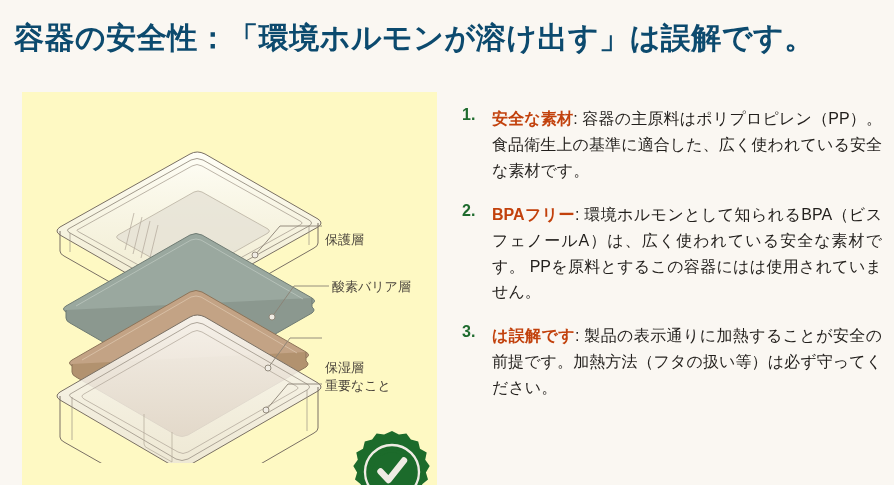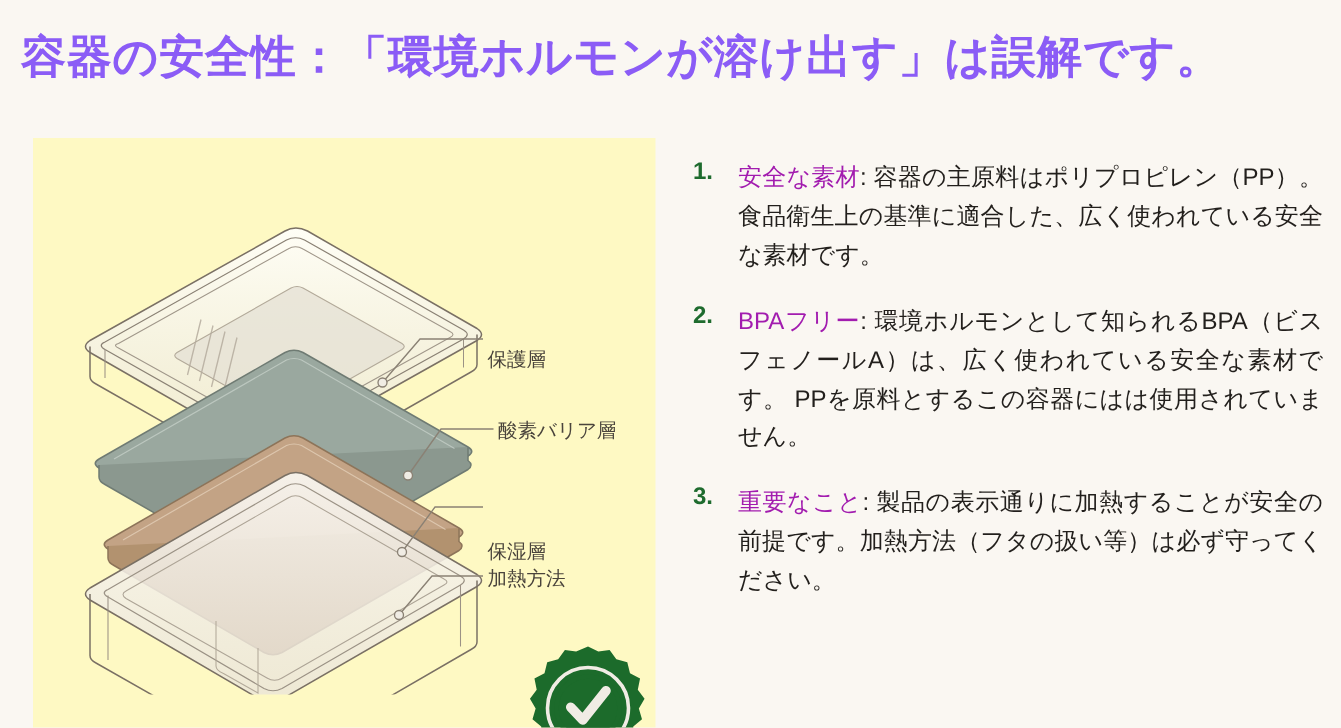--- a/index.html
+++ b/index.html
@@ -8,21 +8,21 @@
     background:#faf7f2;
     font-family:"Liberation Sans","DejaVu Sans",sans-serif;
     overflow:hidden;position:relative;
   }
   #slide{position:absolute;inset:0;}
 
   
   .title{
     position:absolute;left:14px;top:18px;
     font-size:30px;font-weight:bold;
-    color:#8b5cf6;letter-spacing:.5px;
+    color:#0c4a6e;letter-spacing:.5px;
     white-space:nowrap;
   }
 
   
   .panel{
     position:absolute;left:22px;top:92px;
     width:415px;height:410px;
     background:#fef9c3;
   }
   .panel svg{position:absolute;left:0;top:0;}
@@ -47,21 +47,21 @@
   .num{
     position:absolute;left:0;top:0;width:26px;
     font-size:16px;font-weight:bold;color:#1e6b2e;
   }
   .body{
     margin-left:30px;
     font-size:16px;line-height:1.62;
     color:#221f1c;
     text-align:justify;
   }
-  .hl{color:#a21caf;font-weight:normal;}
+  .hl{color:#c2410c;font-weight:bold;}
 </style>
 </head>
 <body>
 
 <div id="slide">
 
   <div class="title">容器の安全性：「環境ホルモンが溶け出す」は誤解です。</div>
 
   <div class="panel">
 
@@ -135,21 +135,21 @@
         <circle cx="246" cy="276" r="3" fill="#f0ece4"></circle>
 
         <path d="M244 318 L266 292 L300 292"></path>
         <circle cx="244" cy="318" r="3" fill="#f0ece4"></circle>
       </g>
     </svg>
 
     <div class="layer-label lbl-1">保護層</div>
     <div class="layer-label lbl-2">酸素バリア層</div>
     <div class="layer-label lbl-3">保湿層</div>
-    <div class="layer-label lbl-4">加熱方法</div>
+    <div class="layer-label lbl-4">重要なこと</div>
 
     <div class="badge">
       <svg width="108" height="86" viewBox="0 0 108 86">
         <g transform="translate(54,43)">
           <path d="M0,-42 L6.9,-38.6 L14.4,-39.6 L18.9,-33.5 L26.2,-31.5 L28,-24.2 L34.7,-20.6
                    L33.2,-13.2 L37.7,-7.1 L33.9,-0.6 L36,6.5 L30.2,11.3 L29.6,18.8 L22.5,21.3
                    L19.2,28 L11.7,27.9 L6.3,33.1 L-0.5,30.1 L-7.3,33.1 L-12.7,27.9 L-20.2,28
                    L-23.5,21.3 L-30.6,18.8 L-31.2,11.3 L-37,6.5 L-34.9,-0.6 L-38.7,-7.1
                    L-34.2,-13.2 L-35.7,-20.6 L-29,-24.2 L-27.2,-31.5 L-19.9,-33.5 L-15.4,-39.6
                    L-7.9,-38.6 Z" fill="#1c6b2b"></path>
@@ -171,17 +171,17 @@
       <div class="body"><span class="hl">安全な素材</span><span>: </span><span>容器の主原料はポリプロピレン（PP）。食品衛生上の基準に適合した、広く使われている安全な素材です。</span></div>
     </div>
 
     <div class="item">
       <div class="num">2.</div>
       <div class="body"><span class="hl">BPAフリー</span><span>: </span><span>環境ホルモンとして知られるBPA（ビスフェノールA）は、広く使われている安全な素材です。 PPを原料とするこの容器にはは使用されていません。</span></div>
     </div>
 
     <div class="item">
       <div class="num">3.</div>
-      <div class="body"><span class="hl">重要なこと</span><span>: </span><span>製品の表示通りに加熱することが安全の前提です。加熱方法（フタの扱い等）は必ず守ってください。</span></div>
+      <div class="body"><span class="hl">は誤解です</span><span>: </span><span>製品の表示通りに加熱することが安全の前提です。加熱方法（フタの扱い等）は必ず守ってください。</span></div>
     </div>
 
   </div>
 </div>
 
 </body></html>

